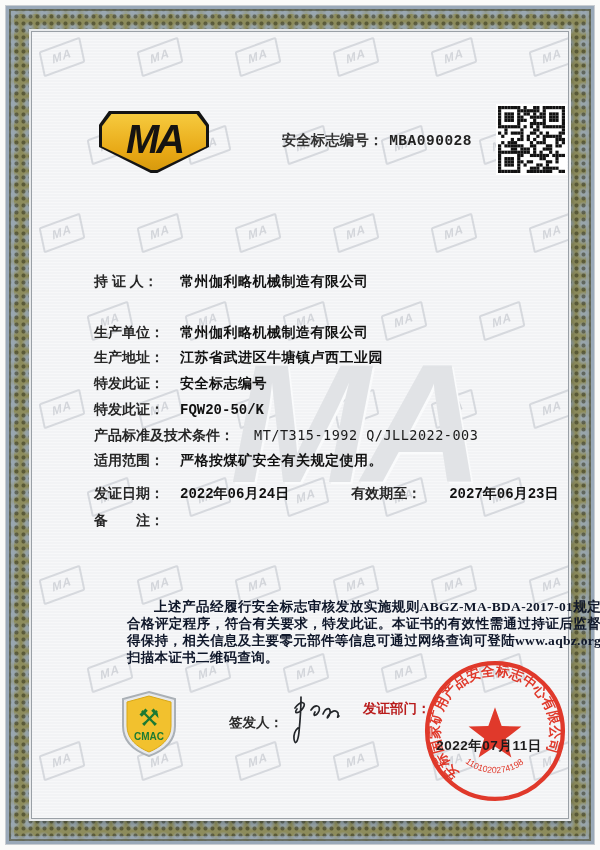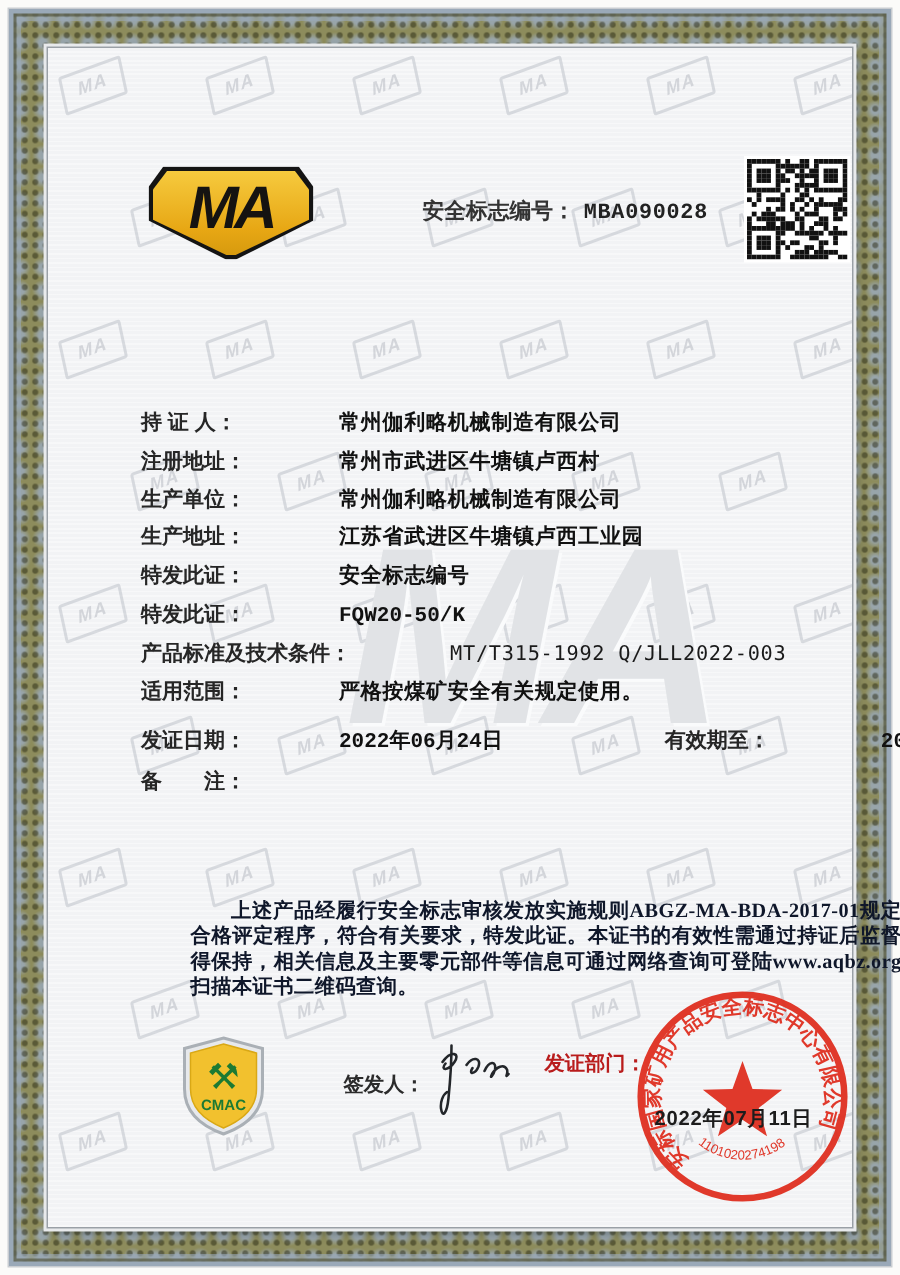--- a/index.html
+++ b/index.html
@@ -52,21 +52,21 @@
     text-align:center;}
   .ma-logo-inner span{
     font:italic 900 40px/50px "Liberation Sans",sans-serif;color:#151311;letter-spacing:-3px;}
   .serial{position:absolute;left:0;top:99px;width:440px;text-align:right;
     font:600 14.5px "Liberation Serif",serif;color:#333;}
   .serial b{font-weight:600;color:#222;letter-spacing:.5px;padding-left:6px;font-family:Liberation Mono, monospace;}
   .qr{position:absolute;left:464px;top:72px;width:67px;height:67px;background:#fff;padding:2px;}
   .title{position:absolute;left:0;top:160px;width:100%;text-align:center;
     font:900 31px "Liberation Serif",serif;color:#000;letter-spacing:3px;}
   
-  .row{position:absolute;left:62px;display:flex;align-items:baseline;white-space:nowrap;gap:46px;}
+  .row{position:absolute;left:62px;display:flex;align-items:baseline;white-space:nowrap;}
   .row .lb{min-width:84px;font:700 14px "Liberation Sans",sans-serif;color:#262626;}
   .row .lb.wide{min-width:0;margin-right:18px;}
   .row .vl{font:700 14px "Liberation Serif",serif;color:#111;margin-left:2px;letter-spacing:.5px;}
   .row .vl.num{font-family:Liberation Mono, monospace;letter-spacing:0;}
   .row .vl.mono{font:400 13.5px "DejaVu Sans Mono",monospace;color:#1a1a1a;}
   .row .lb2{margin-left:62px;font:700 14px "Liberation Sans",sans-serif;color:#262626;}
   .r1{top:241px}.r2{top:267px}.r3{top:292px}.r4{top:317px}.r5{top:343px}
   .r6{top:369px}.r7{top:395px}.r8{top:420px}.r9{top:453px}.r10{top:480px}
   
   .decl{position:absolute;left:57px;top:566px;width:488px;
@@ -398,24 +398,20 @@
         <rect x="48" y="60" width="3" height="3" fill="#111"></rect>
         <rect x="57" y="60" width="3" height="3" fill="#111"></rect>
         <rect x="60" y="60" width="3" height="3" fill="#111"></rect>
       </svg>
 
 
     <div class="row r1">
       <span class="lb">持 证 人：</span>
       <span class="vl">常州伽利略机械制造有限公司</span>
     </div>
-    <div class="row r2">
-      <span class="lb">注册地址：</span>
-      <span class="vl">常州市武进区牛塘镇卢西村</span>
-    </div>
     <div class="row r3">
       <span class="lb">生产单位：</span>
       <span class="vl">常州伽利略机械制造有限公司</span>
     </div>
     <div class="row r4">
       <span class="lb">生产地址：</span>
       <span class="vl">江苏省武进区牛塘镇卢西工业园</span>
     </div>
     <div class="row r5">
       <span class="lb">特发此证：</span>

